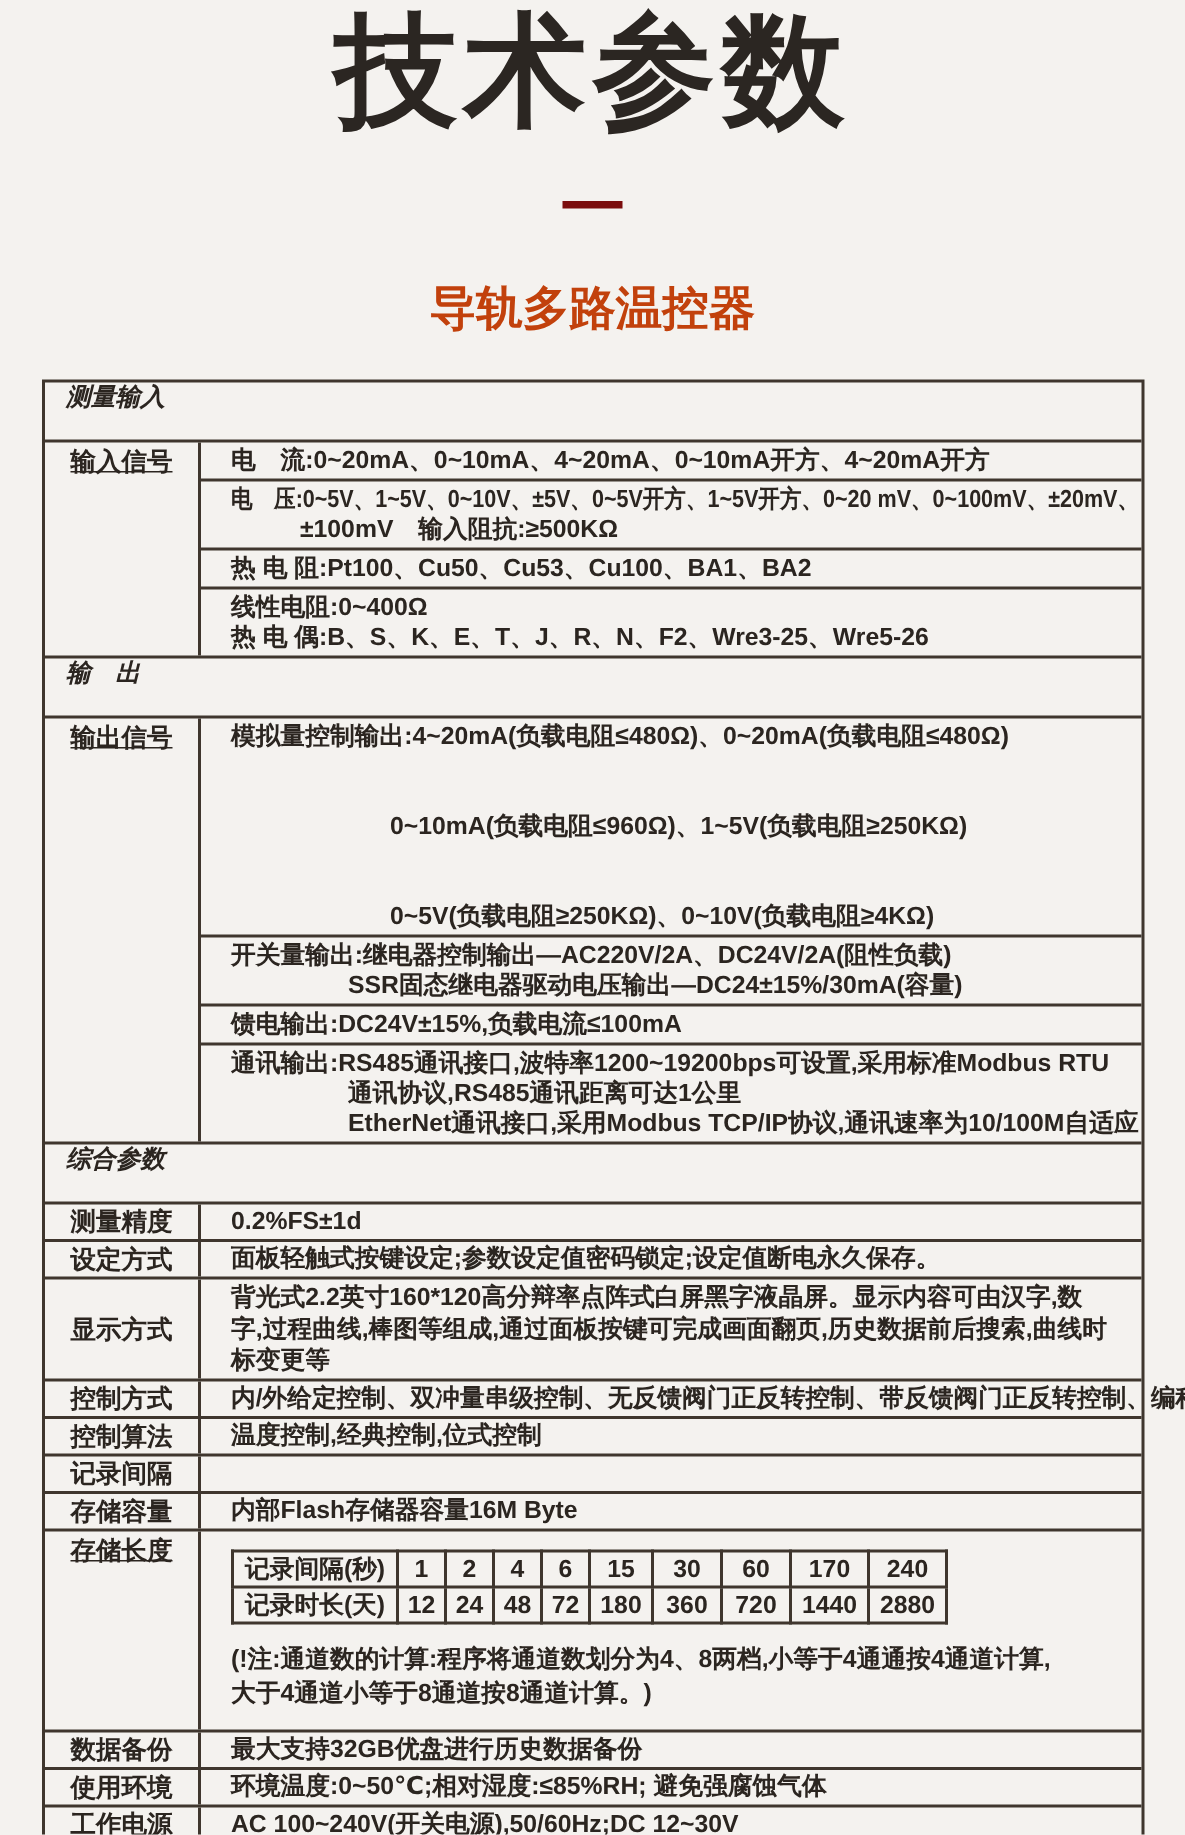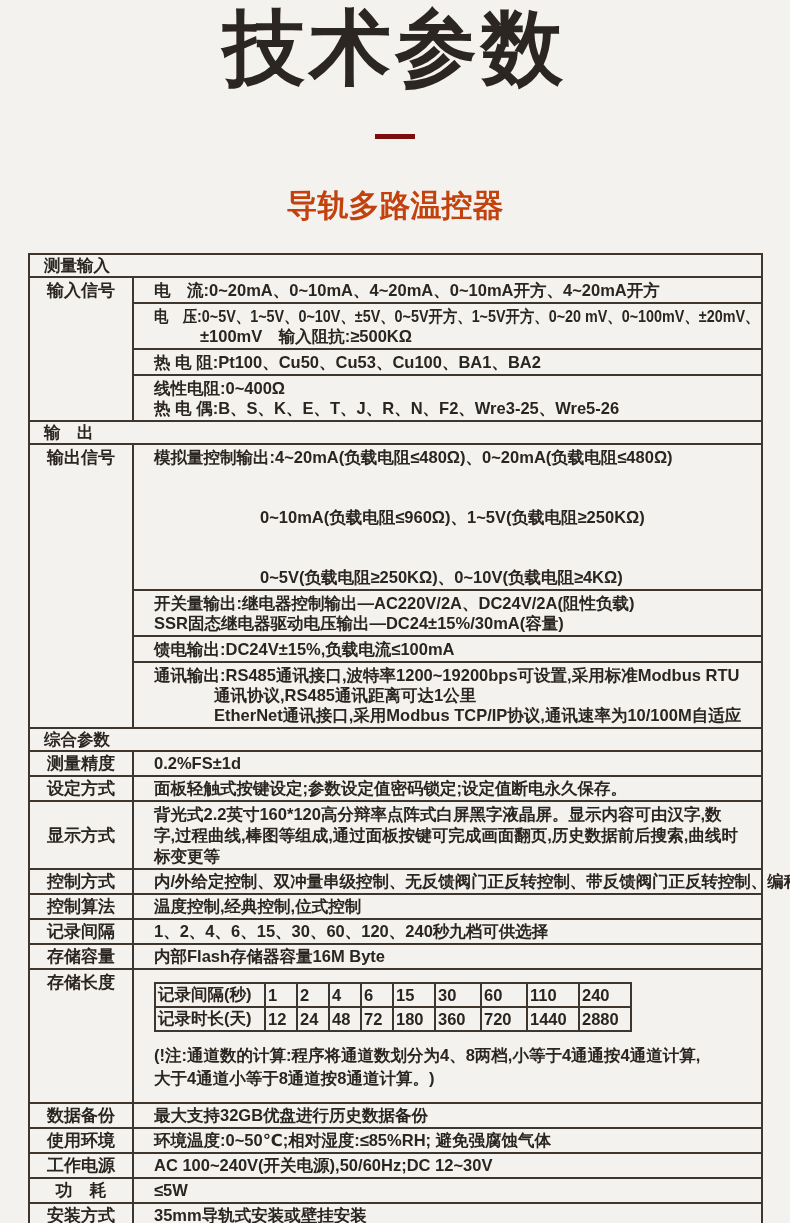--- a/index.html
+++ b/index.html
@@ -17,47 +17,48 @@
   }
   .dash{width:40px;height:5px;background:#7b0d0d;margin:38px auto 0;}
   .subtitle{margin-top:50px;font-size:31px;line-height:34px;font-weight:900;color:#c2410c;}
   
   .spec{
     margin:30px 27px 0 28px;
     border:2px solid #3f362e;
     font-size:16.5px;
   }
   .sec{
-    height:21px;line-height:21px;padding-left:14px;
+    height:38px;line-height:21px;padding-left:14px;
     border-top:2px solid #3f362e;
+    font-style:italic;
   }
   .spec > div:first-child{border-top:none;}
   .row{display:flex;align-items:stretch;border-top:2px solid #3f362e;}
   .lab{
     width:102px;flex:none;border-right:2px solid #3f362e;
     display:flex;align-items:center;justify-content:center;
     font-size:17px;
   }
-  .lab.top{align-items:flex-start;padding-top:1px;}
+  .lab.top{align-items:flex-start;padding-top:1px;text-decoration:underline;}
   .val{flex:1;display:flex;align-items:center;padding-left:20px;min-height:21px;}
   .val.wrap{display:block;padding:1.5px 20px 1.5px 20px;line-height:21px;}
   .subs{flex:1;display:flex;flex-direction:column;min-width:0;}
   .sub{padding:2px 0 2px 20px;border-top:2px solid #3f362e;}
   .sub:first-child{border-top:none;}
   .sub .ln{line-height:20px;}
   .ln{display:block;width:max-content;white-space:nowrap;transform-origin:left center;line-height:21px;}
   .ind46{margin-left:46px;}
-  .ind63{margin-left:60px;}
-  .ind78{}
+  .ind63{margin-left:78px;}
+  .ind78{margin-left:78px;}
   .ind106{margin-left:106px;margin-top:40px;}
   
   .store{flex:1;padding:12px 0 12px 20px;min-width:0;}
   .rec-table{border-collapse:collapse;table-layout:fixed;}
   .rec-table td{
-    border:2px solid #3f362e;height:22px;text-align:left;
+    border:2px solid #3f362e;height:22px;text-align:center;
     font-size:16.5px;font-weight:700;padding:0 2px;white-space:nowrap;
   }
   .rec-table .rt-lab{width:104px;}
   .note{margin-top:12px;}
   .note .ln{line-height:23px;text-align:center;}
 </style>
 </head>
 <body>
 
 <div class="hero">
@@ -140,23 +141,20 @@
       </div>
   </div>
   <div class="row">
     <div class="lab">控制算法</div>
     <div class="val">
         <div class="ln">温度控制,经典控制,位式控制</div>
       </div>
   </div>
   <div class="row">
     <div class="lab">记录间隔</div>
-    <div class="val">
-        <div class="ln">1、2、4、6、15、30、60、120、240秒九档可供选择</div>
-      </div>
   </div>
   <div class="row">
     <div class="lab">存储容量</div>
     <div class="val">
         <div class="ln">内部Flash存储器容量16M Byte</div>
       </div>
   </div>
 
   <div class="row">
     <div class="lab top">存储长度</div>
@@ -165,21 +163,21 @@
         <tbody>
             <tr>
           <td class="rt-lab">记录间隔(秒)</td>
           <td style="width:26px">1</td>
           <td style="width:26px">2</td>
           <td style="width:26px">4</td>
           <td style="width:26px">6</td>
           <td style="width:36px">15</td>
           <td style="width:40px">30</td>
           <td style="width:40px">60</td>
-          <td style="width:46px">110</td>
+          <td style="width:46px">170</td>
           <td style="width:46px">240</td>
         </tr>
         <tr>
           <td class="rt-lab">记录时长(天)</td>
           <td>12</td>
           <td>24</td>
           <td>48</td>
           <td>72</td>
           <td>180</td>
           <td>360</td>

